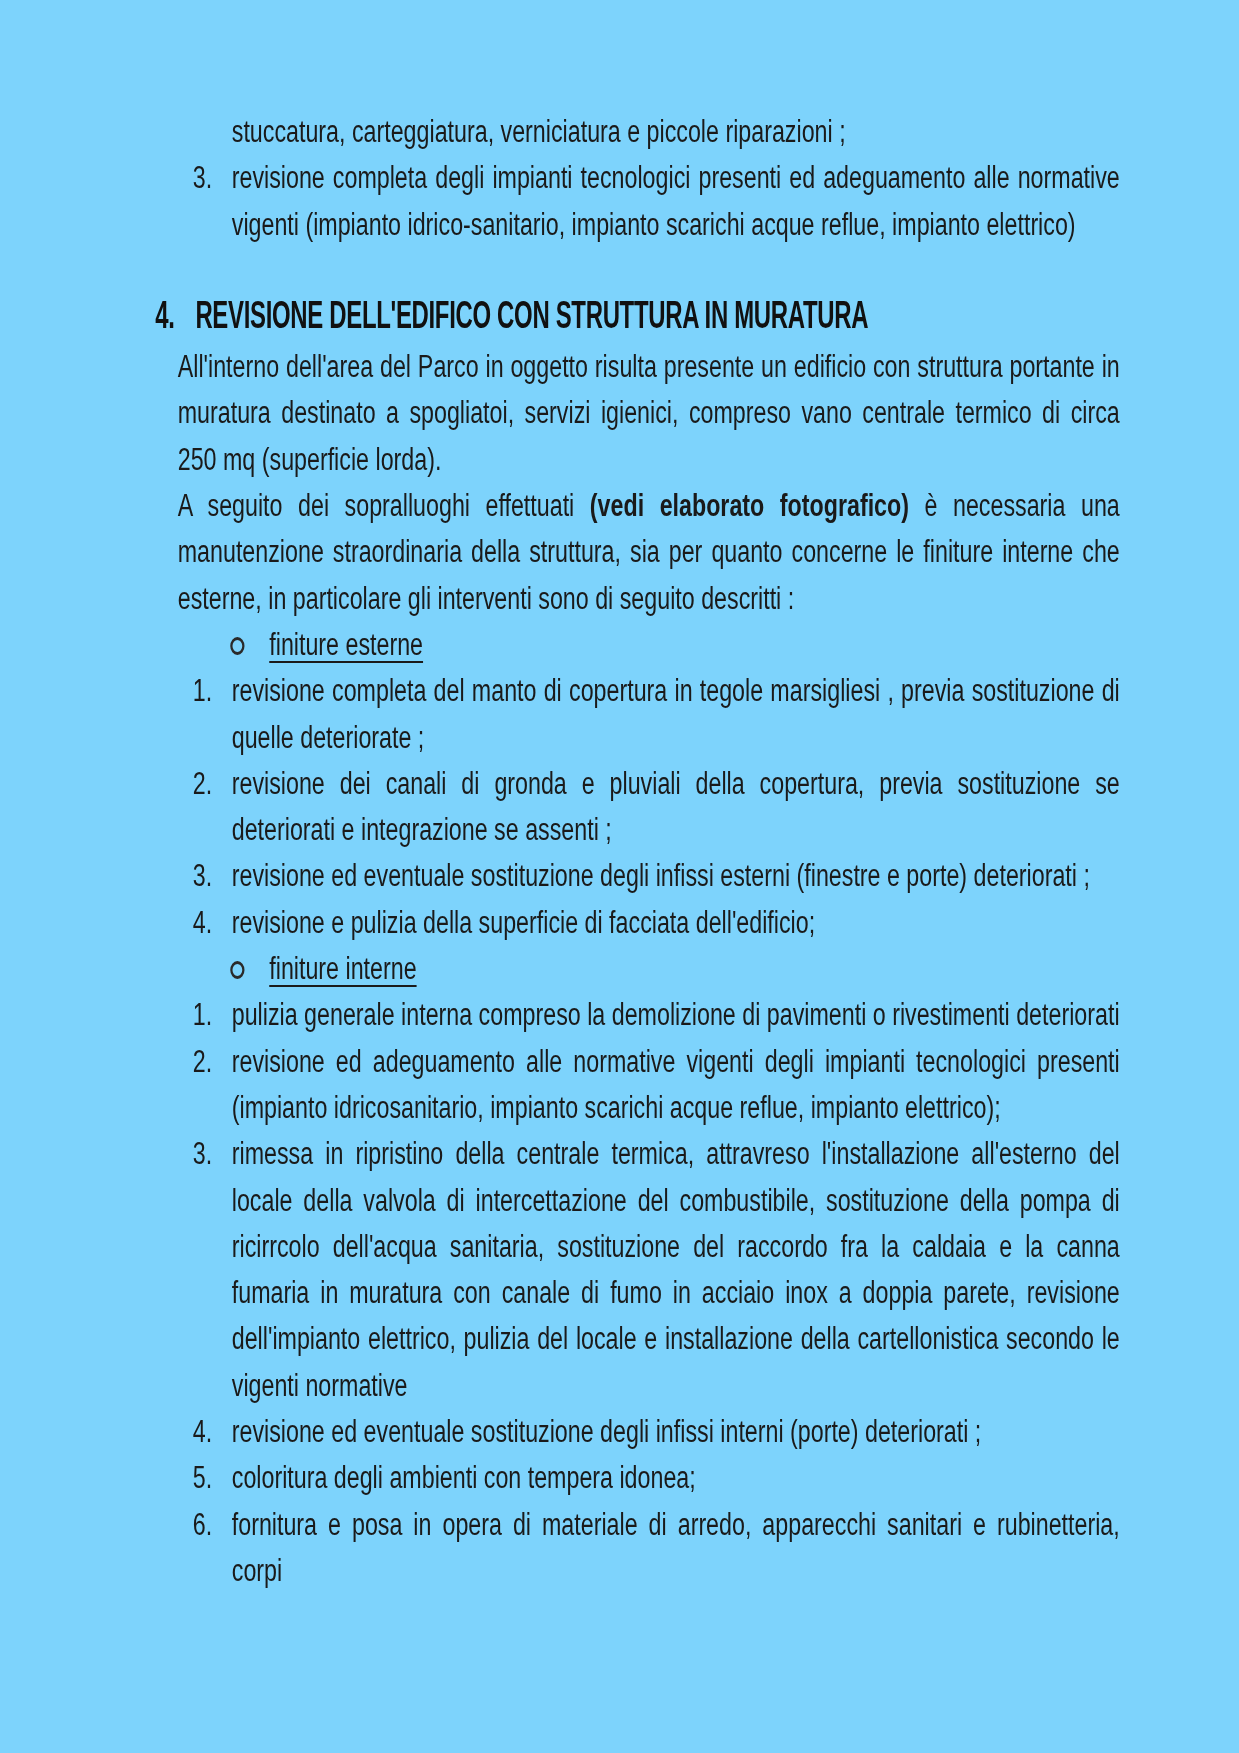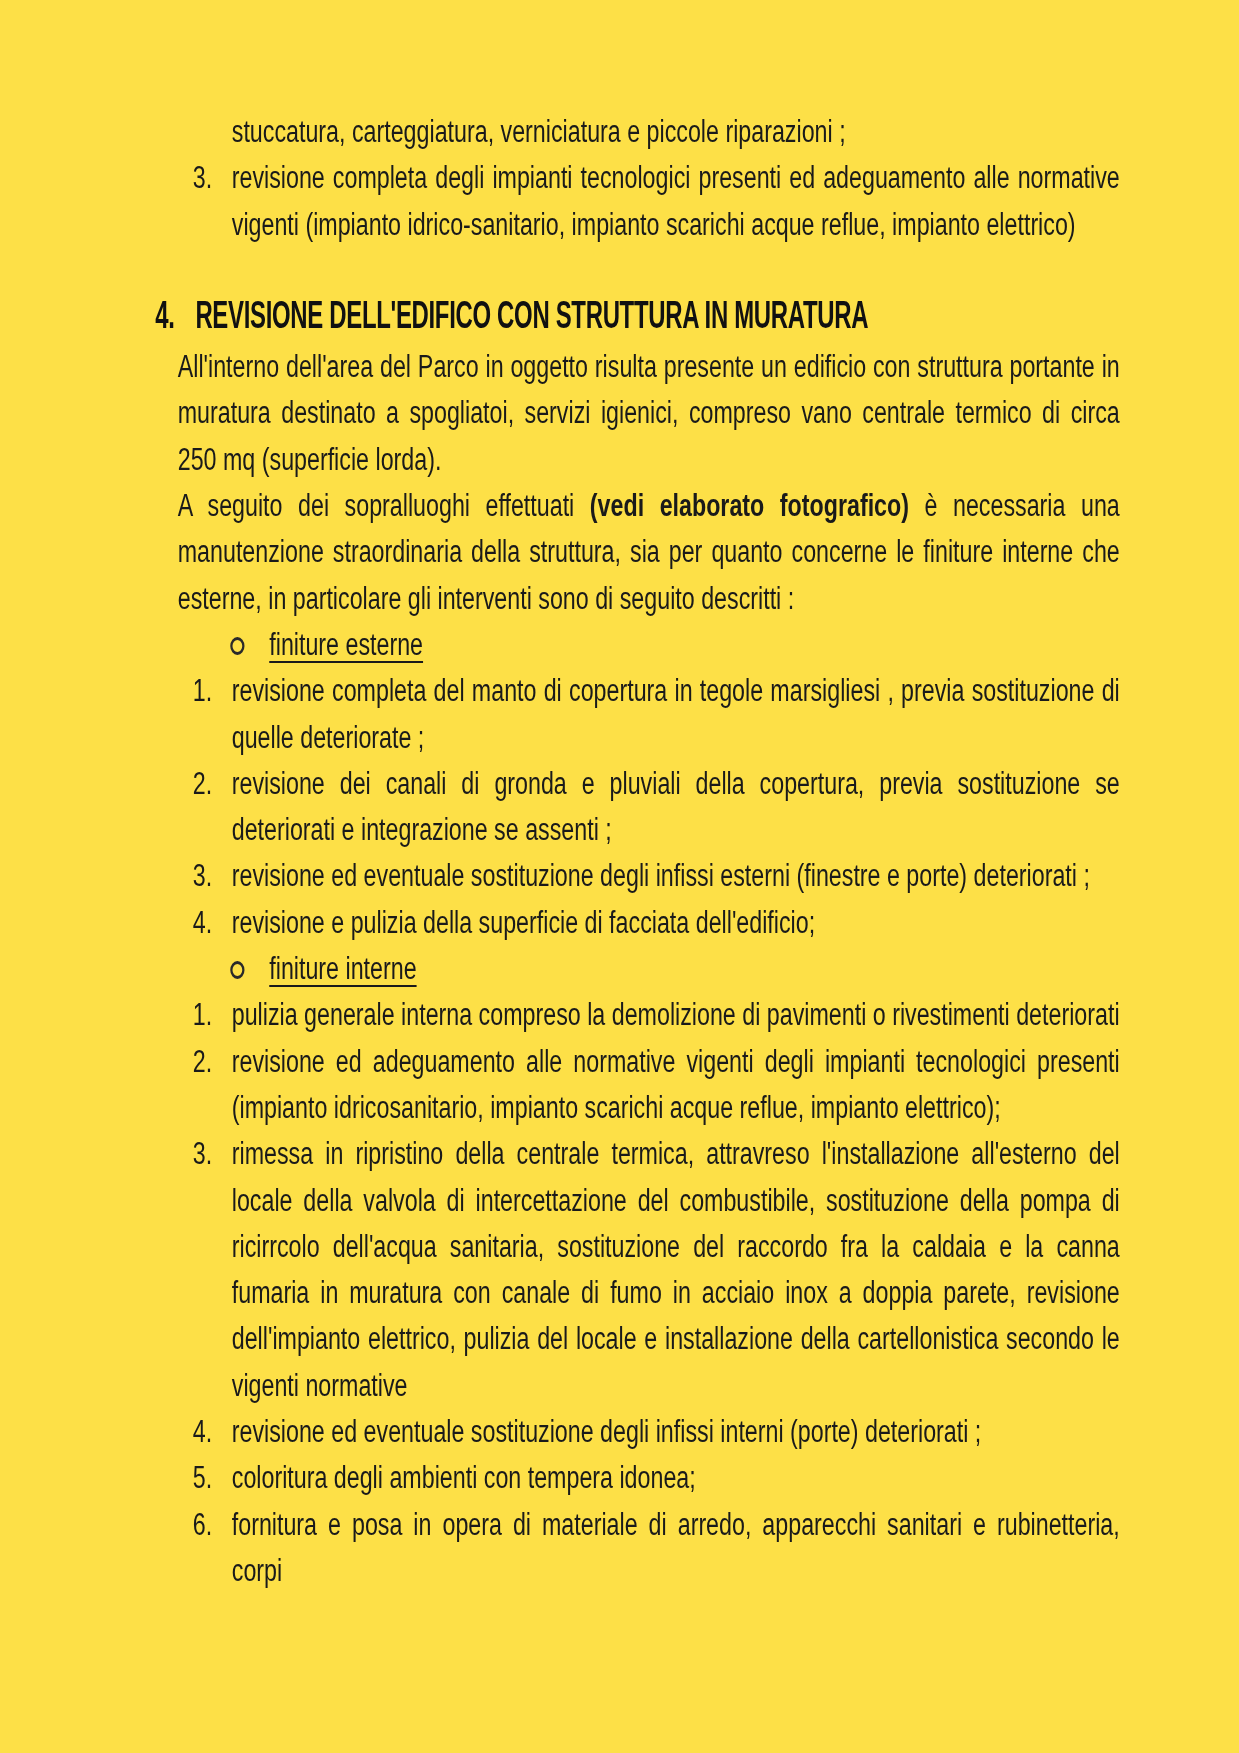--- a/index.html
+++ b/index.html
@@ -1,19 +1,19 @@
 <!DOCTYPE html>
 <html><head>
 <meta charset="utf-8">
 <style>
   html,body{margin:0;padding:0;background:#e8e8e8;}
   .page{
     position:relative;
     width:1239px;height:1753px;
-    background:#fde047;
+    background:#7dd3fc;
     overflow:hidden;
     font-family:"Liberation Sans", sans-serif;
     color:#1a1a1a;
     margin:0 auto;
   }
   
   .squeeze{
     width:1652px;
     transform:scaleX(0.75);
     transform-origin:0 0;

